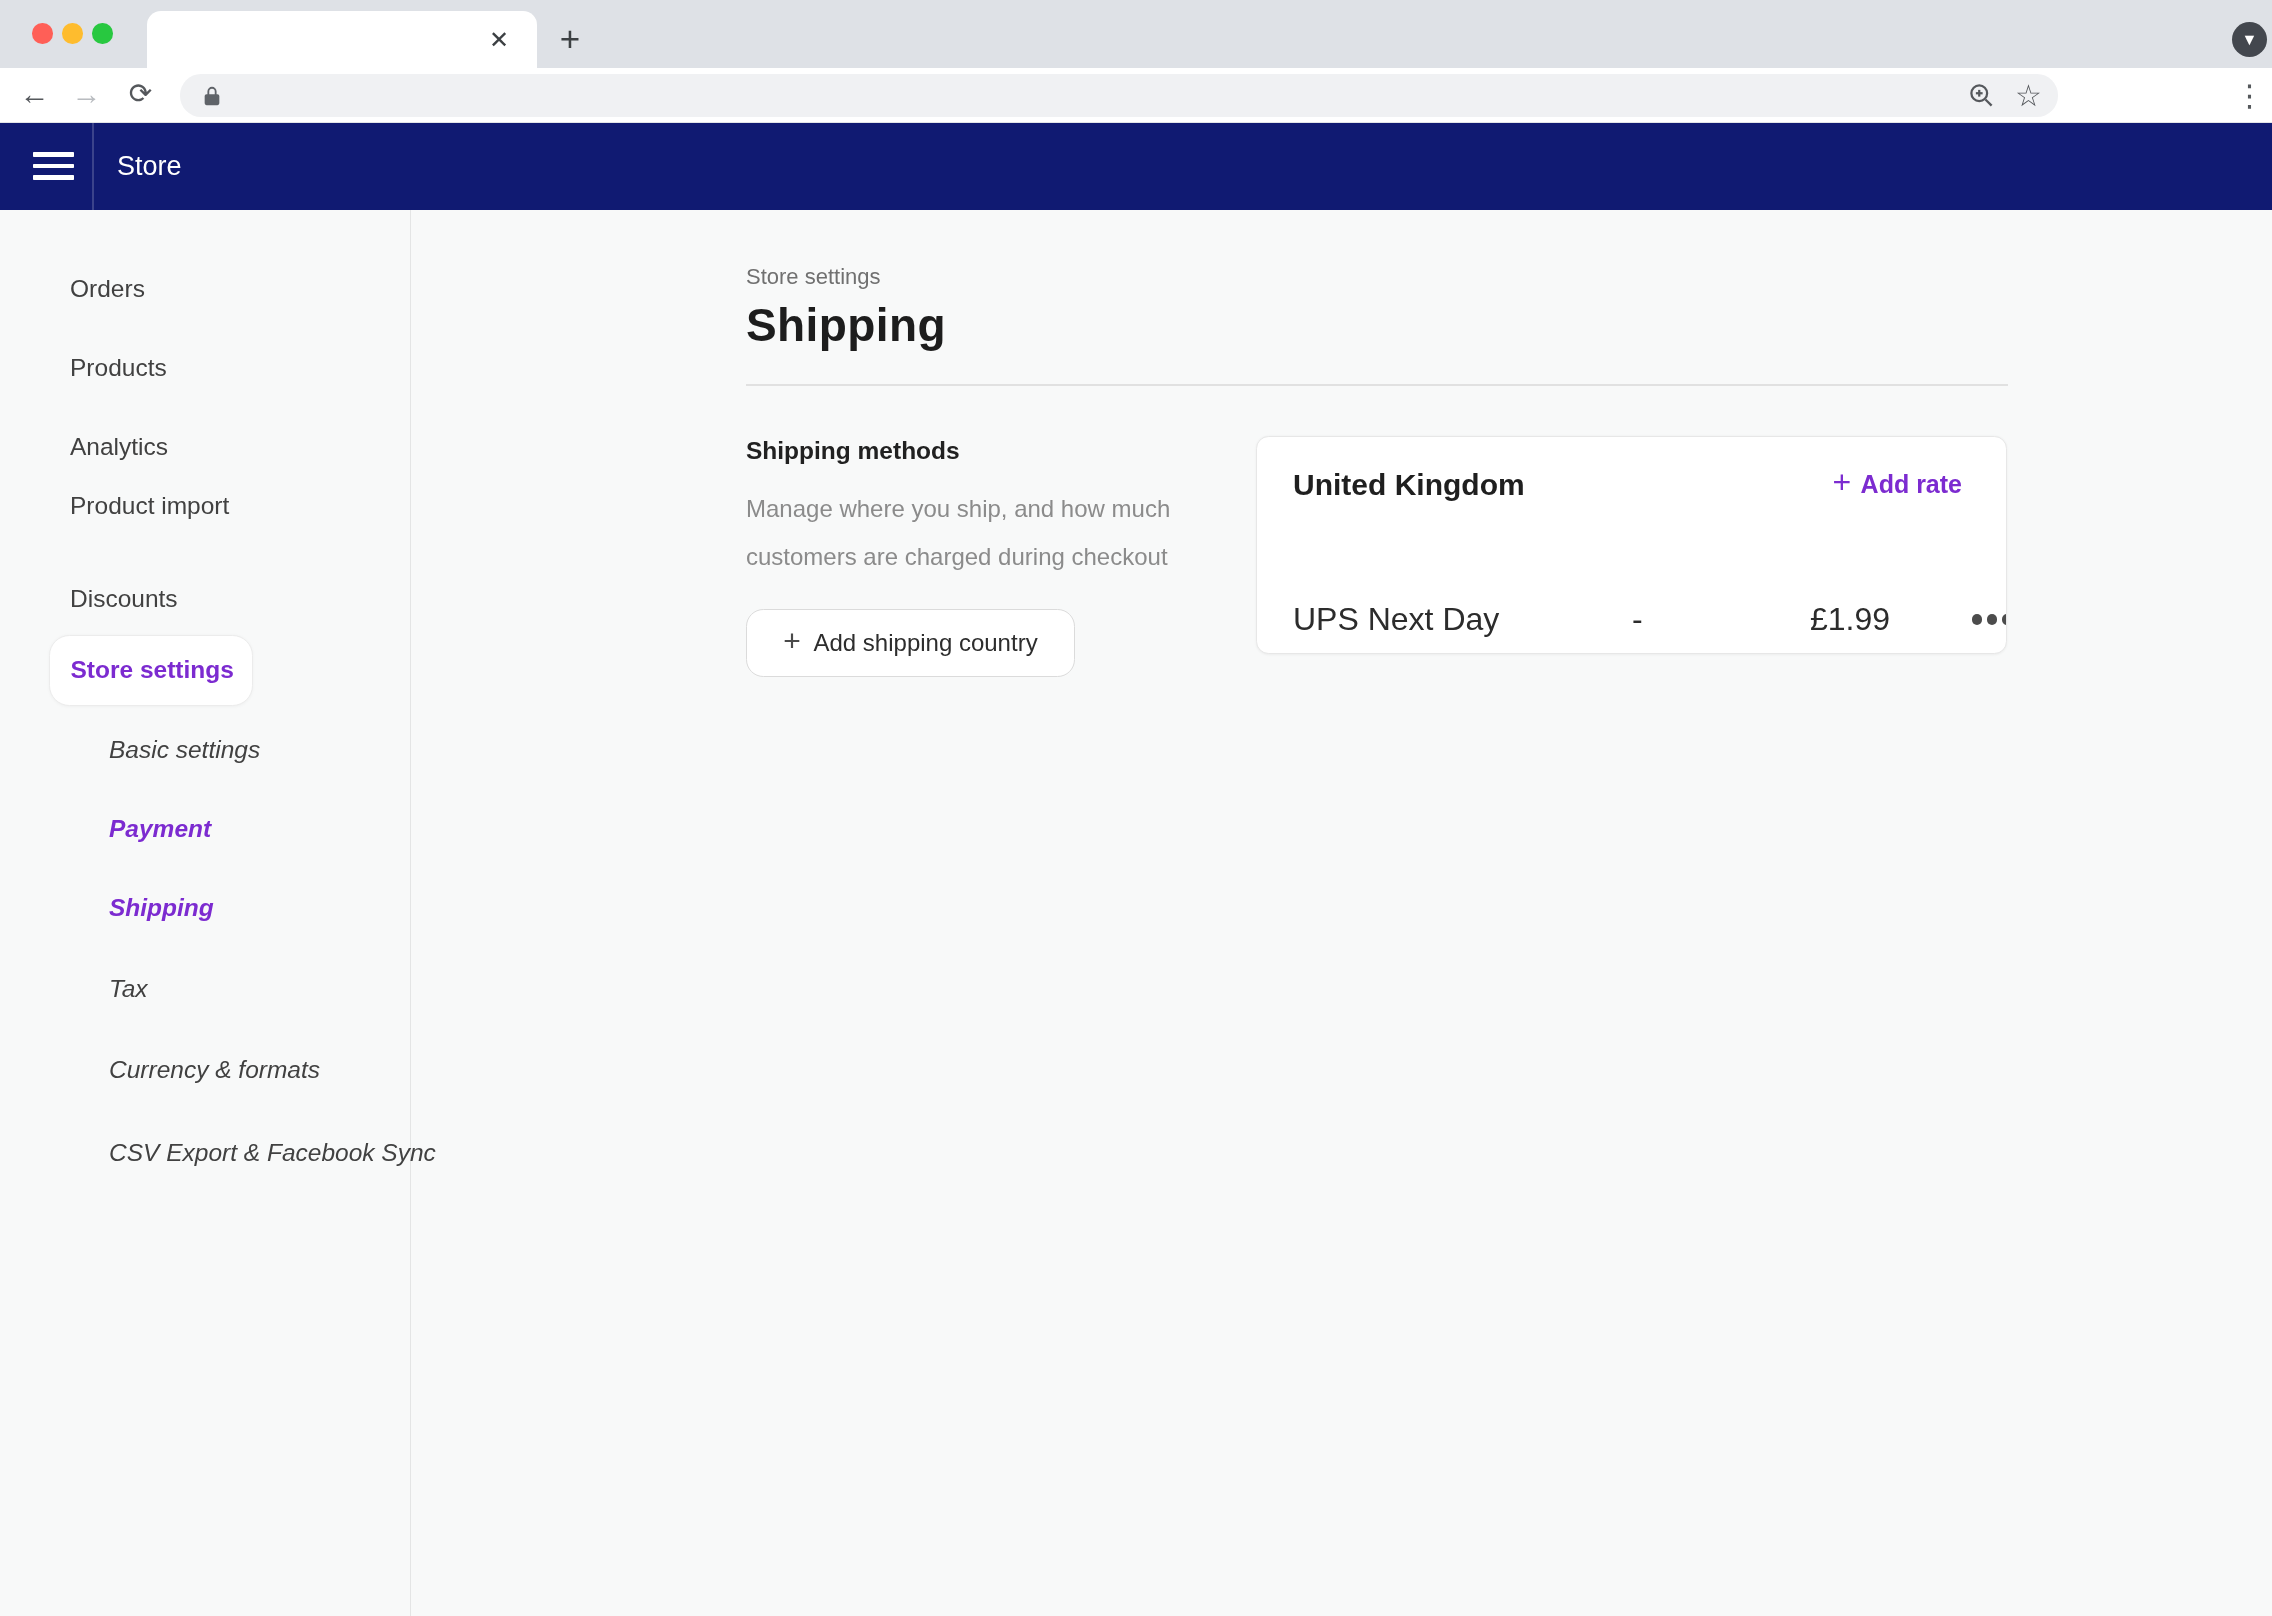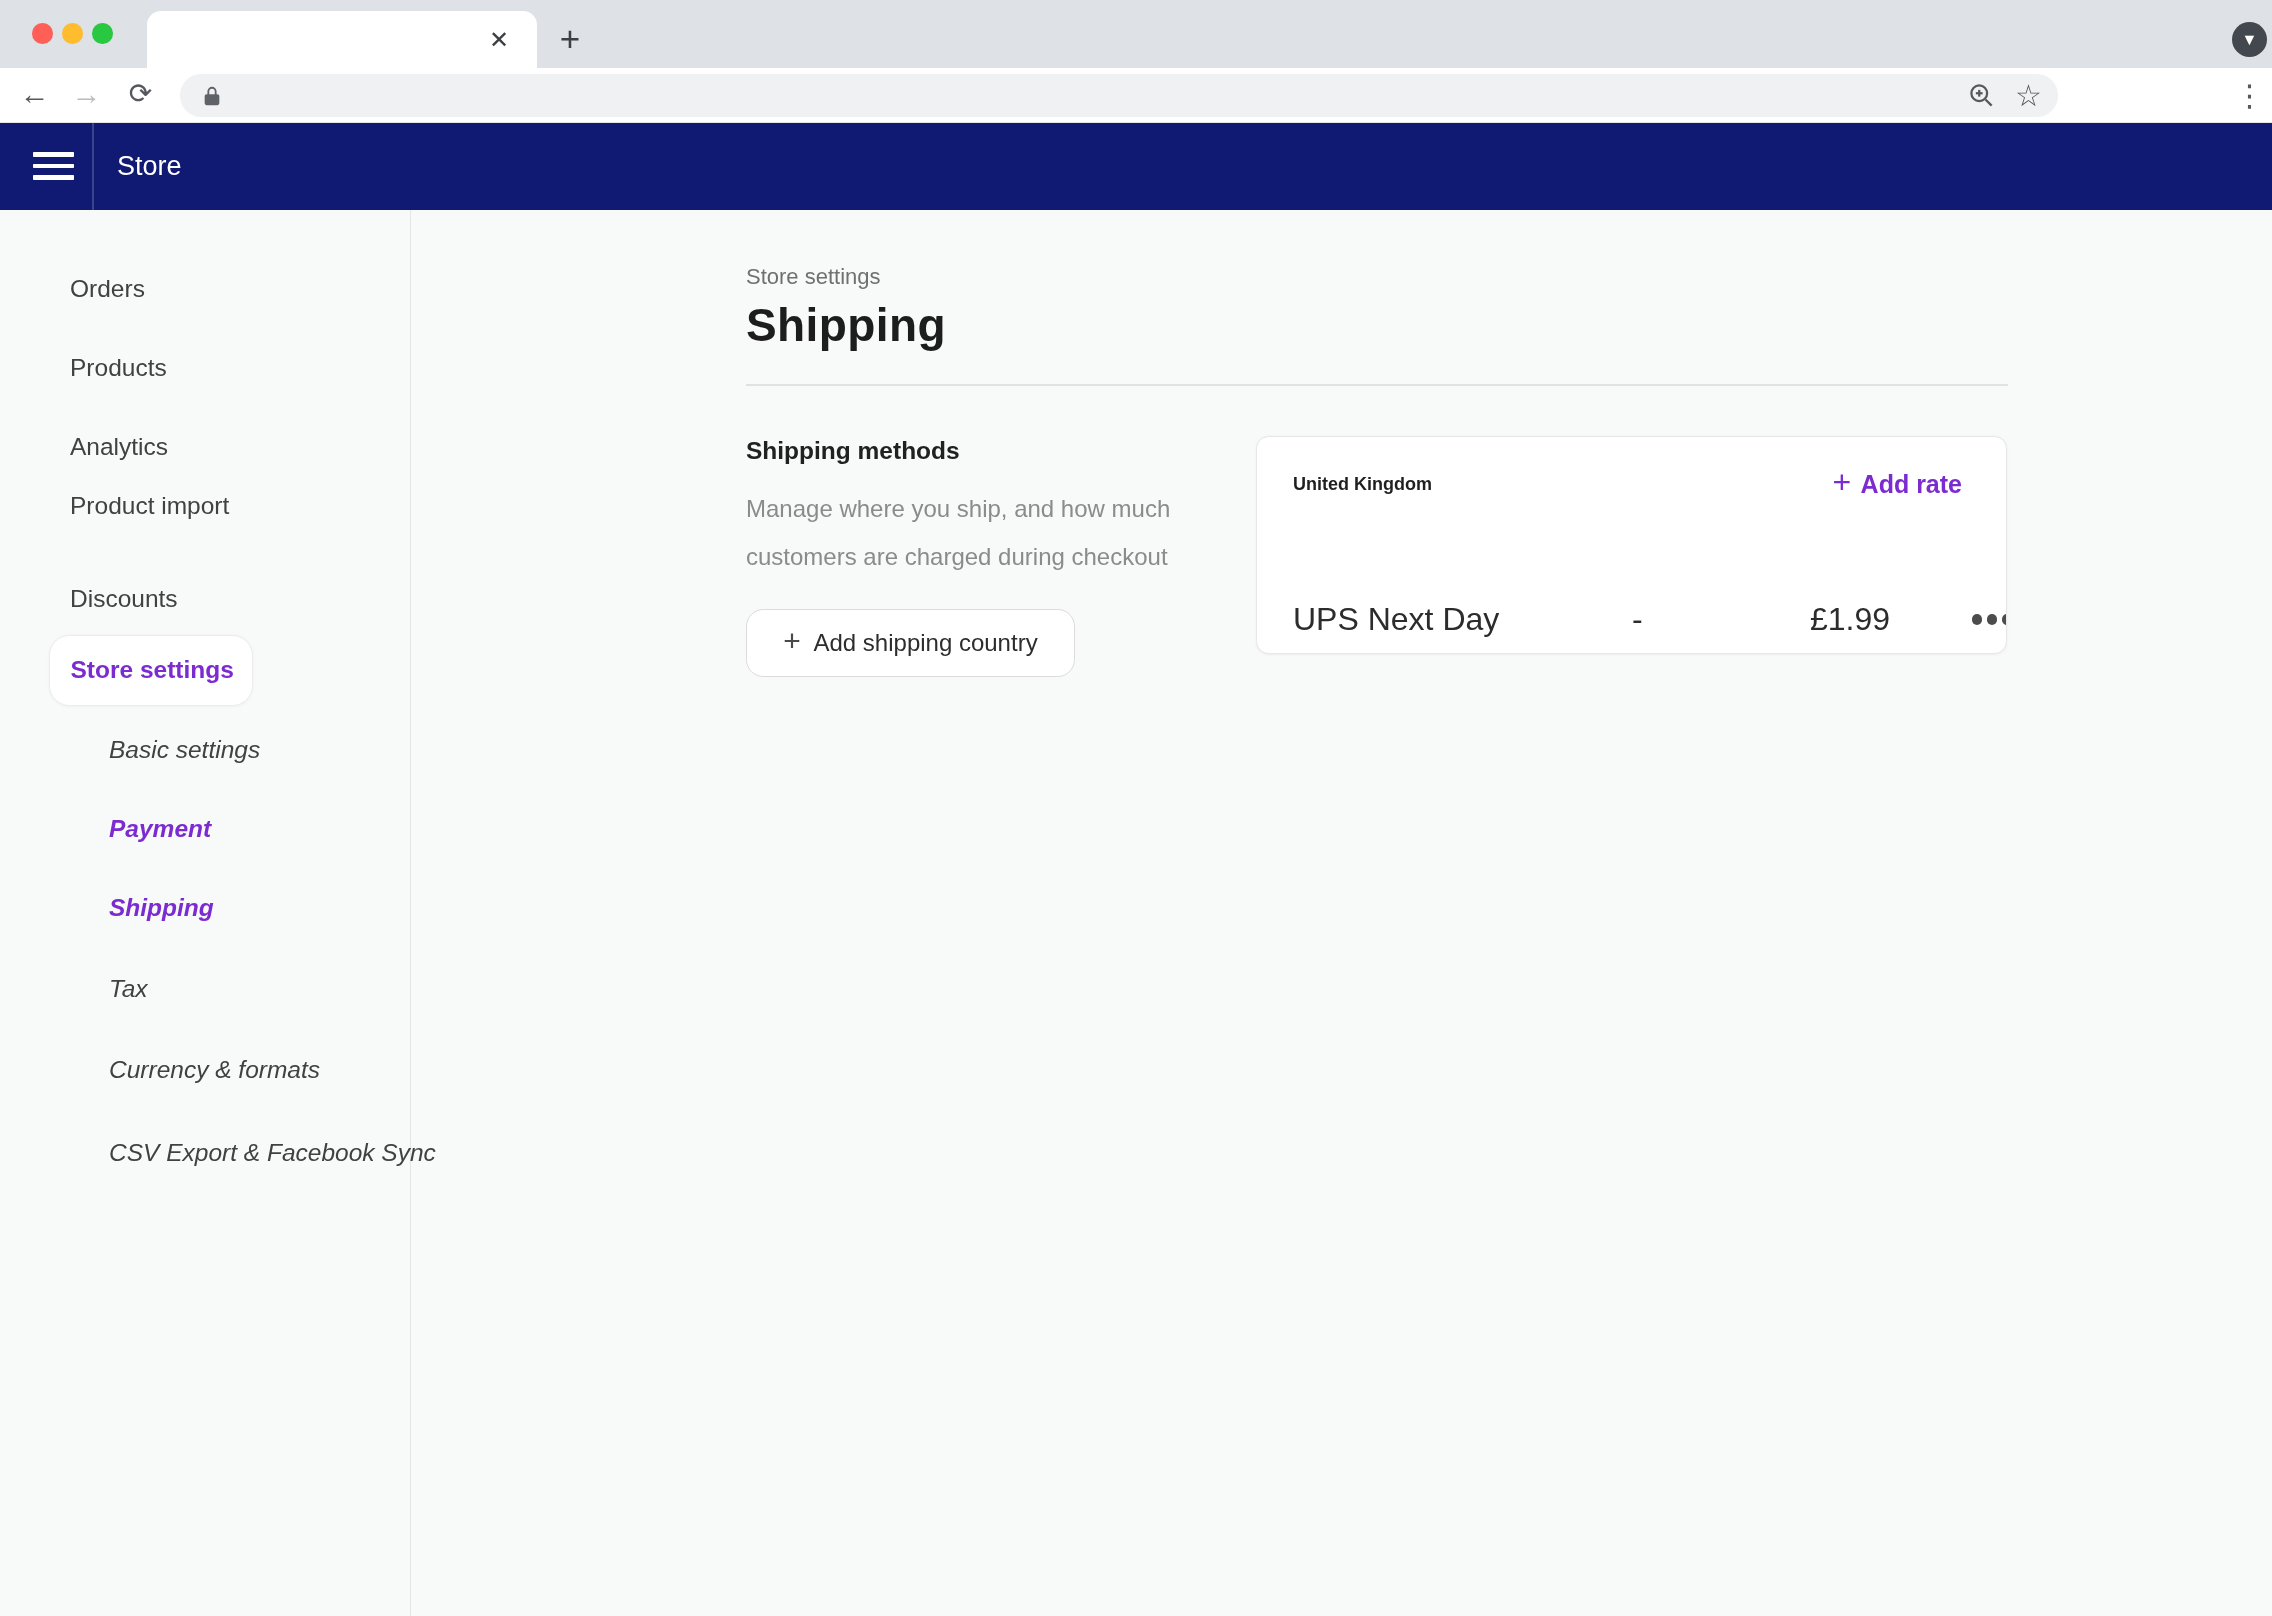--- a/index.html
+++ b/index.html
@@ -50,21 +50,21 @@
   .title-divider { position:absolute; left:746px; top:384px; width:1262px; height:1.6px; background:#e1e1e1; }
 
   .section-heading { position:absolute; left:746px; top:437px; font-size:24.5px; font-weight:700; color:#212121; }
   .section-desc { position:absolute; left:746px; top:485px; width:426px; font-size:24px; line-height:48px; color:#8b8b8b; }
   .add-country-btn { position:absolute; left:746px; top:609px; width:329px; height:68px; background:#ffffff; border:1.6px solid #dbdbdb; border-radius:17.4px; display:flex; align-items:center; justify-content:center; gap:12.6px; cursor:pointer; }
   .add-country-btn .plus { font-size:30px; font-weight:300; color:#4a4a4a; margin-top:-3.2px; }
   .add-country-btn .lbl { font-size:24px; color:#2d2d2d; }
 
   .country-card { position:absolute; left:1256px; top:436px; width:751px; height:218px; background:#ffffff; border:0.8px solid #e7e7e7; border-radius:12.6px; box-shadow:0 0.8px 2.4px rgba(0,0,0,0.05); overflow:hidden; }
   .card-header { position:absolute; left:0; top:0; width:100%; height:95px; display:flex; align-items:center; justify-content:space-between; padding:0 44px 0 36px; }
-  .country-name { font-size:18px; font-weight:700; color:#1f1f1f; }
+  .country-name { font-size:30px; font-weight:700; color:#1f1f1f; }
   .add-rate { display:flex; align-items:center; gap:9.5px; color:#7c2bd0; font-weight:700; font-size:25px; cursor:pointer; }
   .add-rate .plus { font-size:32px; font-weight:400; margin-top:-3.2px; }
   .table-head { position:absolute; left:0; top:95px; width:100%; height:52px; background:#f7f8f8; border-top:1.6px solid #e9e9e9; border-bottom:1.6px solid #e9e9e9; display:grid; grid-template-columns:339px 178px 126px 1fr; align-items:center; padding-left:36px; }
   .th { font-size:18px; color:#404040; letter-spacing:0.4px; }
   .table-row { position:absolute; left:0; top:147px; width:100%; height:71px; display:grid; grid-template-columns:339px 178px 126px 1fr; align-items:center; padding-left:36px; }
   .td { font-size:32px; color:#2c2c2c; }
   .row-menu { display:flex; gap:4.7px; align-items:center; justify-content:flex-start; padding-left:36px; cursor:pointer; }
   .row-menu i { width:10.3px; height:10.3px; border-radius:50%; background:#4c4c4c; }
 
   svg { display:block; }

